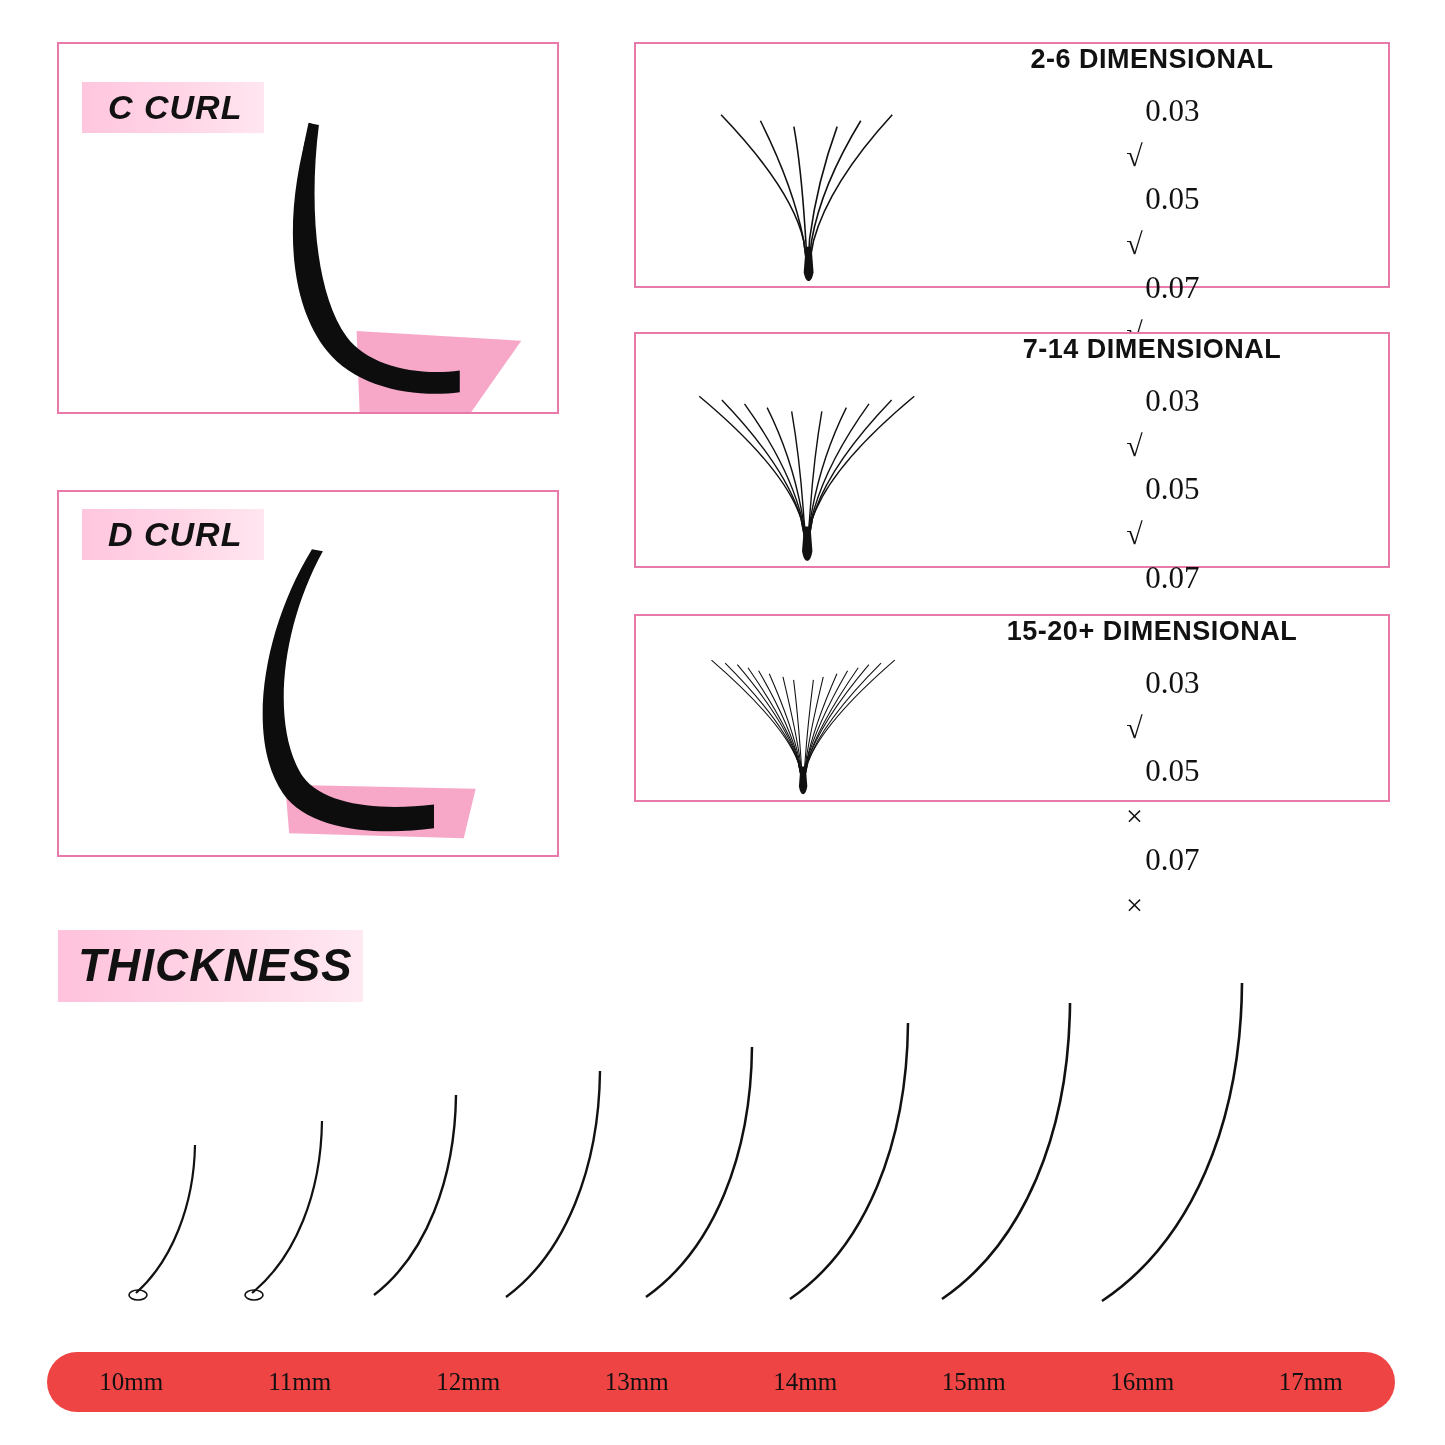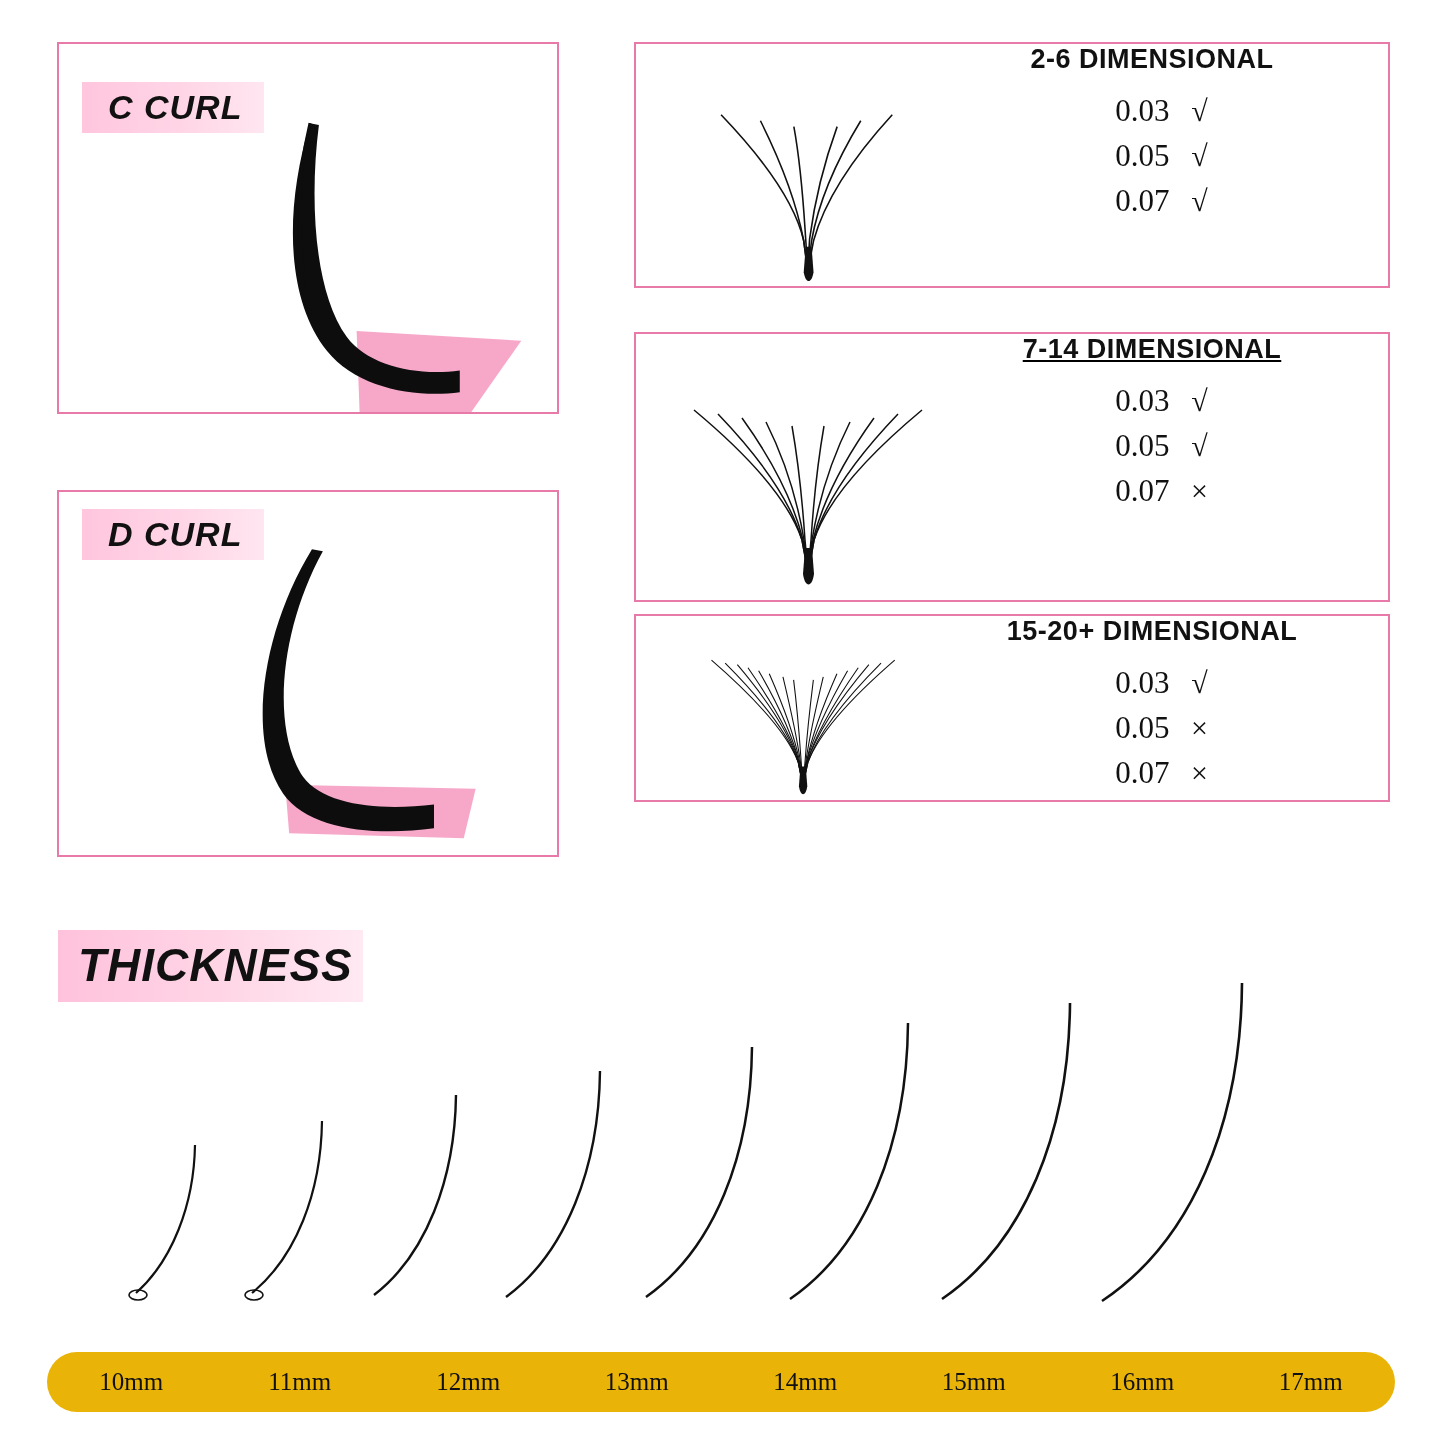--- a/index.html
+++ b/index.html
@@ -47,21 +47,21 @@
   
   .dim-panel {
     position: absolute;
     border: 2px solid #e87aaa;
     background: #ffffff;
     box-sizing: border-box;
     display: flex;
     align-items: flex-start;
   }
   #dim-panel-0 { left: 634px; top: 42px;  width: 756px; height: 246px; }
-  #dim-panel-1 { left: 634px; top: 332px; width: 756px; height: 270px; text-decoration: underline; }
+  #dim-panel-1 { left: 634px; top: 332px; width: 756px; height: 236px; }
   #dim-panel-2 { left: 634px; top: 614px; width: 756px; height: 188px; }
 
   .dim-art {
     width: 300px;
     height: 100%;
     position: relative;
     flex: 0 0 300px;
   }
   .dim-info {
     flex: 1 1 auto;
@@ -80,20 +80,21 @@
     display: inline-block;
     text-align: left;
   }
   .dim-row {
     display: flex;
     align-items: baseline;
     font-family: "Liberation Serif", serif;
     font-size: 31px;
     color: #111111;
     line-height: 1.45;
+    flex-direction: column;
   }
   .dim-val { width: 95px; text-align: right; }
   .dim-mark { width: 60px; text-align: center; font-size: 30px; }
 
   
   #thickness-label {
     position: absolute;
     left: 58px;
     top: 930px;
     background: linear-gradient(90deg, #ffc2dc 0%, #ffd6e6 55%, #ffe9f2 100%);
@@ -114,21 +115,21 @@
     width: 1345px;
     height: 360px;
   }
 
   #size-bar {
     position: absolute;
     left: 47px;
     top: 1352px;
     width: 1348px;
     height: 60px;
-    background: #eab308;
+    background: #ef4444;
     border-radius: 30px;
     display: flex;
     align-items: center;
   }
   .size-cell {
     flex: 1 1 0;
     text-align: center;
     font-family: "Liberation Serif", serif;
     font-size: 25px;
     color: #111111;

